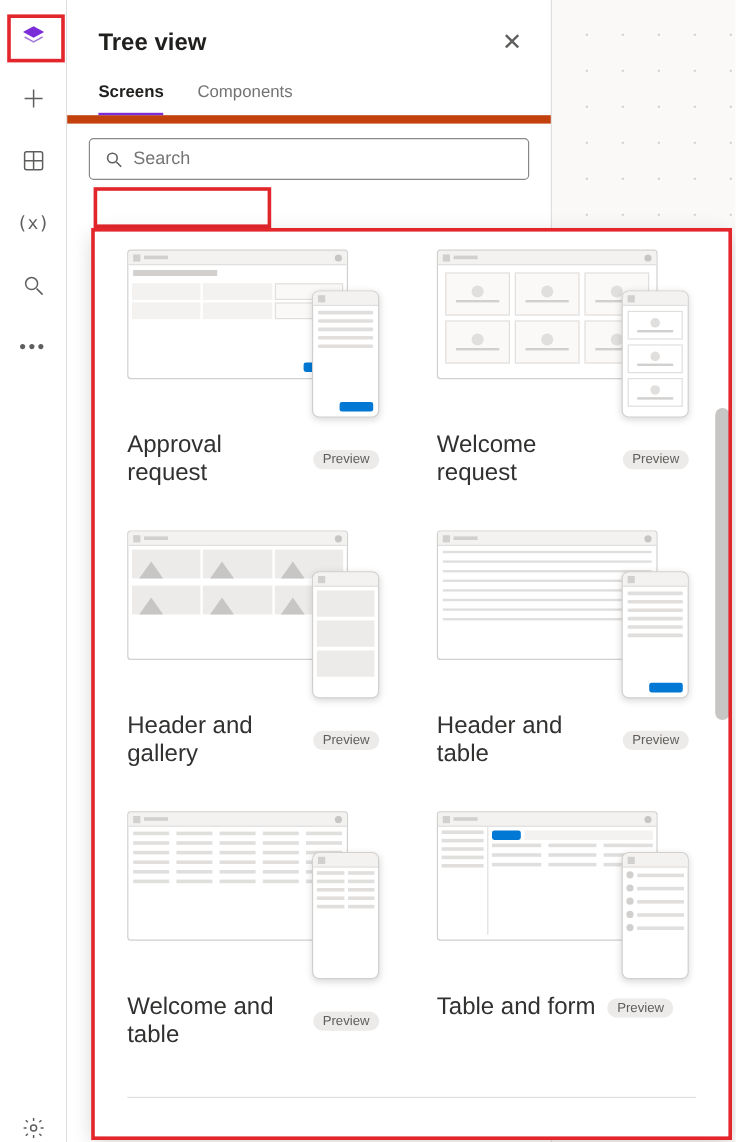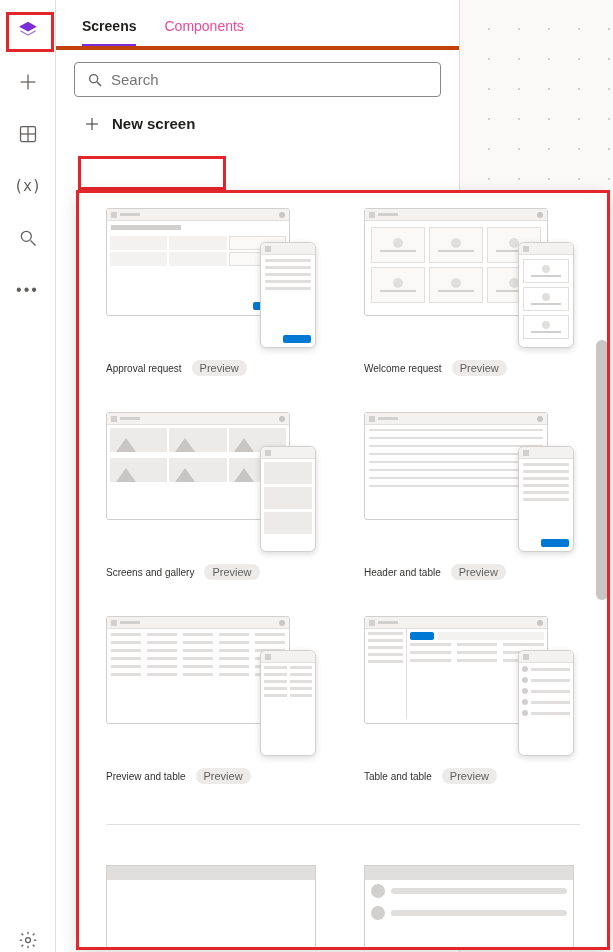--- a/index.html
+++ b/index.html
@@ -70,27 +70,27 @@
       font-size: 20px;
       color: #605e5c;
       cursor: pointer;
       padding: 4px;
       line-height: 1;
     }
     .tabs {
       display: flex;
       gap: 28px;
       padding: 18px 26px 0 26px;
-      border-bottom: 4px solid #c2410c;
+      border-bottom: 7px solid #c2410c;
     }
     .tab {
       font-size: 14px;
       padding-bottom: 10px;
       cursor: pointer;
-      color: #ec4899;
+      color: #737373;
       border-bottom: 2px solid transparent;
     }
     .tab.active {
       color: #201f1e;
       font-weight: 600;
       border-bottom: 2px solid #7b2ed8;
     }
     .search-wrap {
       padding: 12px 18px 10px 18px;
     }
@@ -228,21 +228,21 @@
       background: #0078d4;
       border-radius: 2px;
     }
     .phone-lines { padding: 4px; display: flex; flex-direction: column; gap: 4px; }
     .phone-lines .ln { height: 3px; background: #e1dfdd; border-radius: 1px; }
     .template-meta {
       display: flex;
       align-items: center;
       gap: 10px;
     }
-    .template-name { font-size: 10px; color: #323130; text-align: right; }
+    .template-name { font-size: 20px; color: #323130; }
     .preview-badge {
       font-size: 11px;
       background: #edebe9;
       color: #605e5c;
       padding: 2px 8px;
       border-radius: 10px;
     }
     .row-divider {
       width: 100%;
       height: 1px;
@@ -317,42 +317,37 @@
     <svg viewBox="0 0 24 24">
         <circle cx="12" cy="12" r="3"></circle>
         <path d="M12 2v3M12 19v3M4.2 4.2l2.1 2.1M17.7 17.7l2.1 2.1M2 12h3M19 12h3M4.2 19.8l2.1-2.1M17.7 6.3l2.1-2.1"></path>
       </svg>
   </div>
 </div>
 
 <div class="tree-rail-highlight"></div>
 
 <div class="panel">
+  <div class="panel-header">
+    <div class="panel-title">Tree view</div>
+    <div class="panel-close">✕</div>
+  </div>
   <div class="tabs">
     <div class="tab active">Screens</div>
     <div class="tab">Components</div>
   </div>
   <div class="search-wrap">
     <div class="search">
       <svg viewBox="0 0 24 24">
           <circle cx="10" cy="10" r="6"></circle>
           <line x1="15" y1="15" x2="21" y2="21"></line>
         </svg>
       <input type="text" placeholder="Search" style="">
     </div>
   </div>
-  <div class="newscreen-wrap">
-    <div class="newscreen-btn">
-      <svg viewBox="0 0 24 24" width="16" height="16" stroke="#323130" fill="none" stroke-width="1.5">
-          <line x1="12" y1="3" x2="12" y2="21"></line>
-          <line x1="3" y1="12" x2="21" y2="12"></line>
-        </svg>
-      <span>New screen</span>
-    </div>
-  </div>
 </div>
 
 <div class="newscreen-highlight"></div>
 
 <div class="flyout">
   <div class="flyout-inner">
     <div class="template-grid">
 
       <div class="template-item">
         <div class="thumb">
@@ -480,21 +475,21 @@
                 <div class="sq"></div>
               </div>
             <div style="padding:3px;display:flex;flex-direction:column;gap:3px;">
               <div style="height:22px;background:#edebe9;"></div>
               <div style="height:22px;background:#edebe9;"></div>
               <div style="height:22px;background:#edebe9;"></div>
             </div>
           </div>
         </div>
         <div class="template-meta">
-          <span class="template-name">Screens and gallery</span>
+          <span class="template-name">Header and gallery</span>
           <span class="preview-badge">Preview</span>
         </div>
       </div>
 
       <div class="template-item">
         <div class="thumb">
           <div class="thumb-desktop">
             <div class="thumb-header-bar">
                 <div class="sq"></div>
                 <div class="tx"></div>
@@ -607,21 +602,21 @@
                   <div style="flex:1;height:3px;background:#e1dfdd;"></div>
                 </div>
               <div style="display:flex;gap:3px;">
                   <div style="flex:1;height:3px;background:#e1dfdd;"></div>
                   <div style="flex:1;height:3px;background:#e1dfdd;"></div>
                 </div>
             </div>
           </div>
         </div>
         <div class="template-meta">
-          <span class="template-name">Preview and table</span>
+          <span class="template-name">Welcome and table</span>
           <span class="preview-badge">Preview</span>
         </div>
       </div>
 
       <div class="template-item">
         <div class="thumb">
           <div class="thumb-desktop">
             <div class="thumb-header-bar">
                 <div class="sq"></div>
                 <div class="tx"></div>
@@ -682,21 +677,21 @@
                   <div style="flex:1;height:3px;background:#e1dfdd;"></div>
                 </div>
               <div style="display:flex;align-items:center;gap:3px;">
                   <div style="width:6px;height:6px;border-radius:50%;background:#d2d0ce;"></div>
                   <div style="flex:1;height:3px;background:#e1dfdd;"></div>
                 </div>
             </div>
           </div>
         </div>
         <div class="template-meta">
-          <span class="template-name">Table and table</span>
+          <span class="template-name">Table and form</span>
           <span class="preview-badge">Preview</span>
         </div>
       </div>
 
       <div class="row-divider"></div>
 
       <div class="template-item">
         <div class="blank-desktop">
             <div class="titlebar"></div>
           </div>

